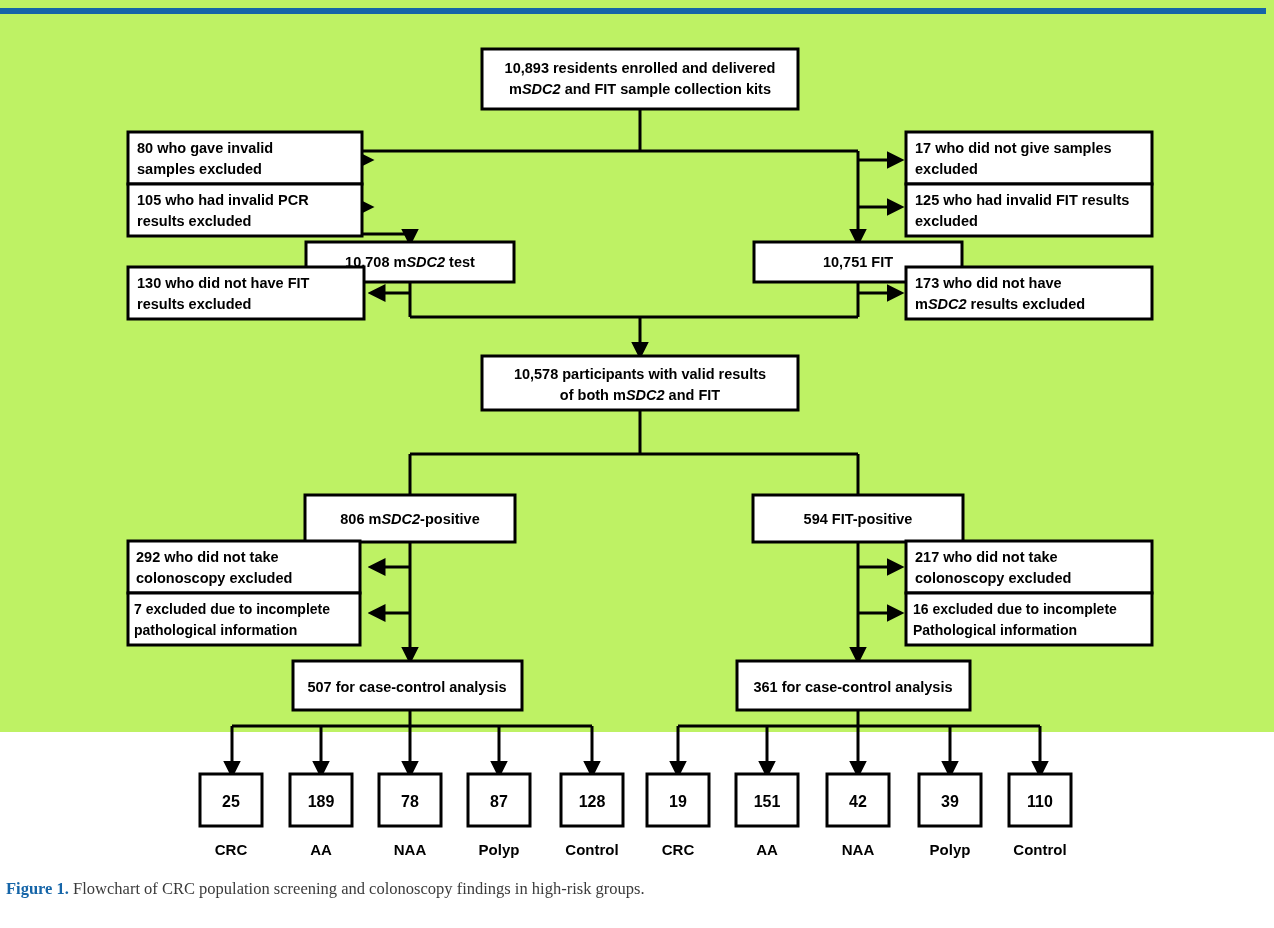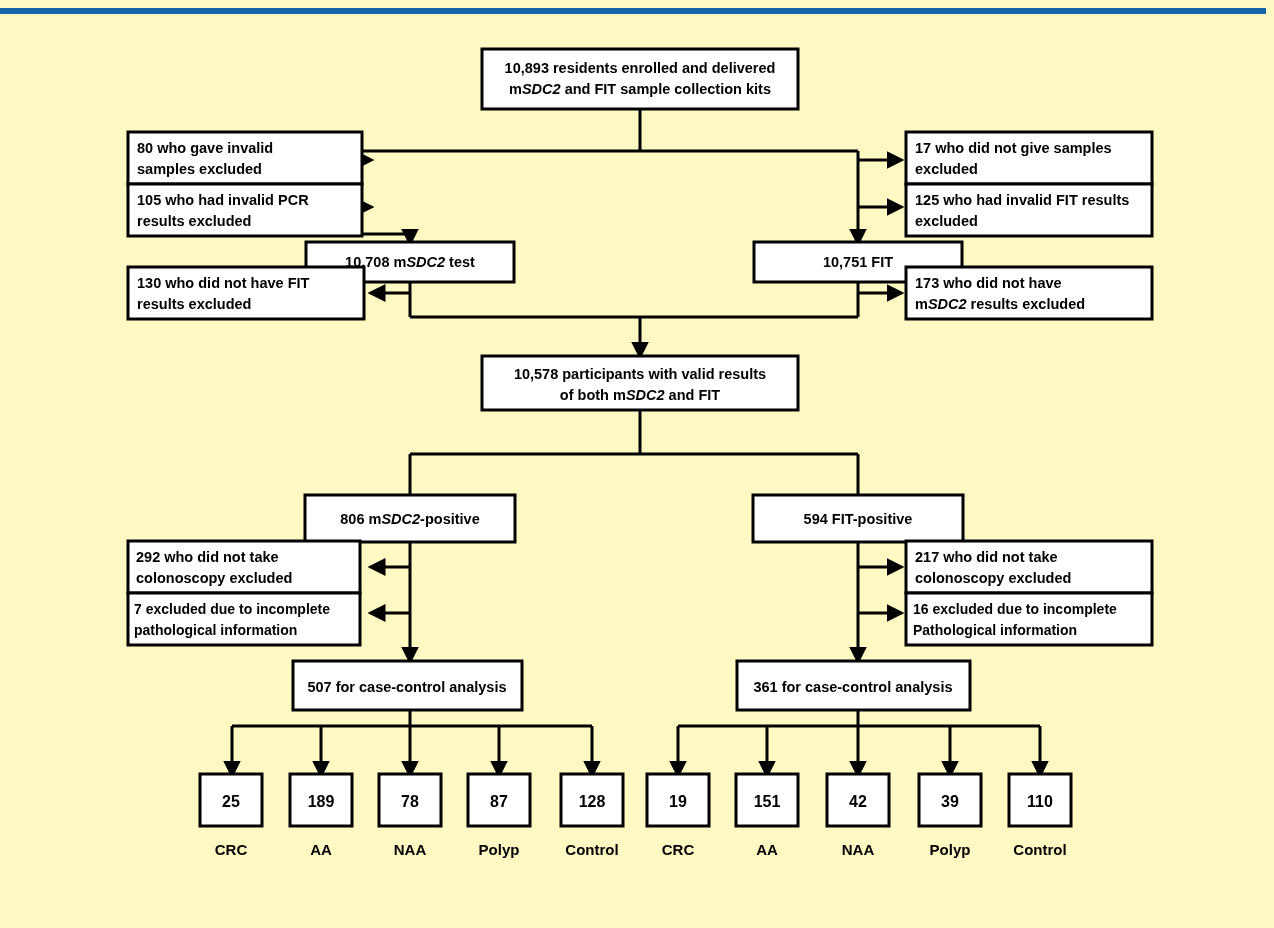--- a/index.html
+++ b/index.html
@@ -10,22 +10,22 @@
   body {
     width: 1274px;
     height: 928px;
     font-family: "Liberation Sans", sans-serif;
     position: relative;
     overflow: hidden;
   }
   #page {
     position: relative;
     width: 1274px;
-    height: 928px;
-    background: #fef9c3;
+    height: 732px;
+    background: #bef264;
   }
   #top-rule {
     position: absolute;
     left: 0px;
     top: 8px;
     width: 1266px;
     height: 6px;
     background: #1565a8;
   }
   #figure-svg {
@@ -306,14 +306,15 @@
       </g>
       <g>
         <rect class="flow-box" x="1009" y="752" width="62" height="52"></rect>
         <text class="term-text" x="1040" y="785" text-anchor="middle">110</text>
         <text class="term-label" x="1040" y="833" text-anchor="middle">Control</text>
       </g>
     </g>
 
   </svg>
 
+  <div id="caption"><span class="cap-prefix">Figure 1.</span><span> Flowchart of CRC population screening and colonoscopy findings in high-risk groups.</span></div>
 
 </div>
 
 </body></html>

